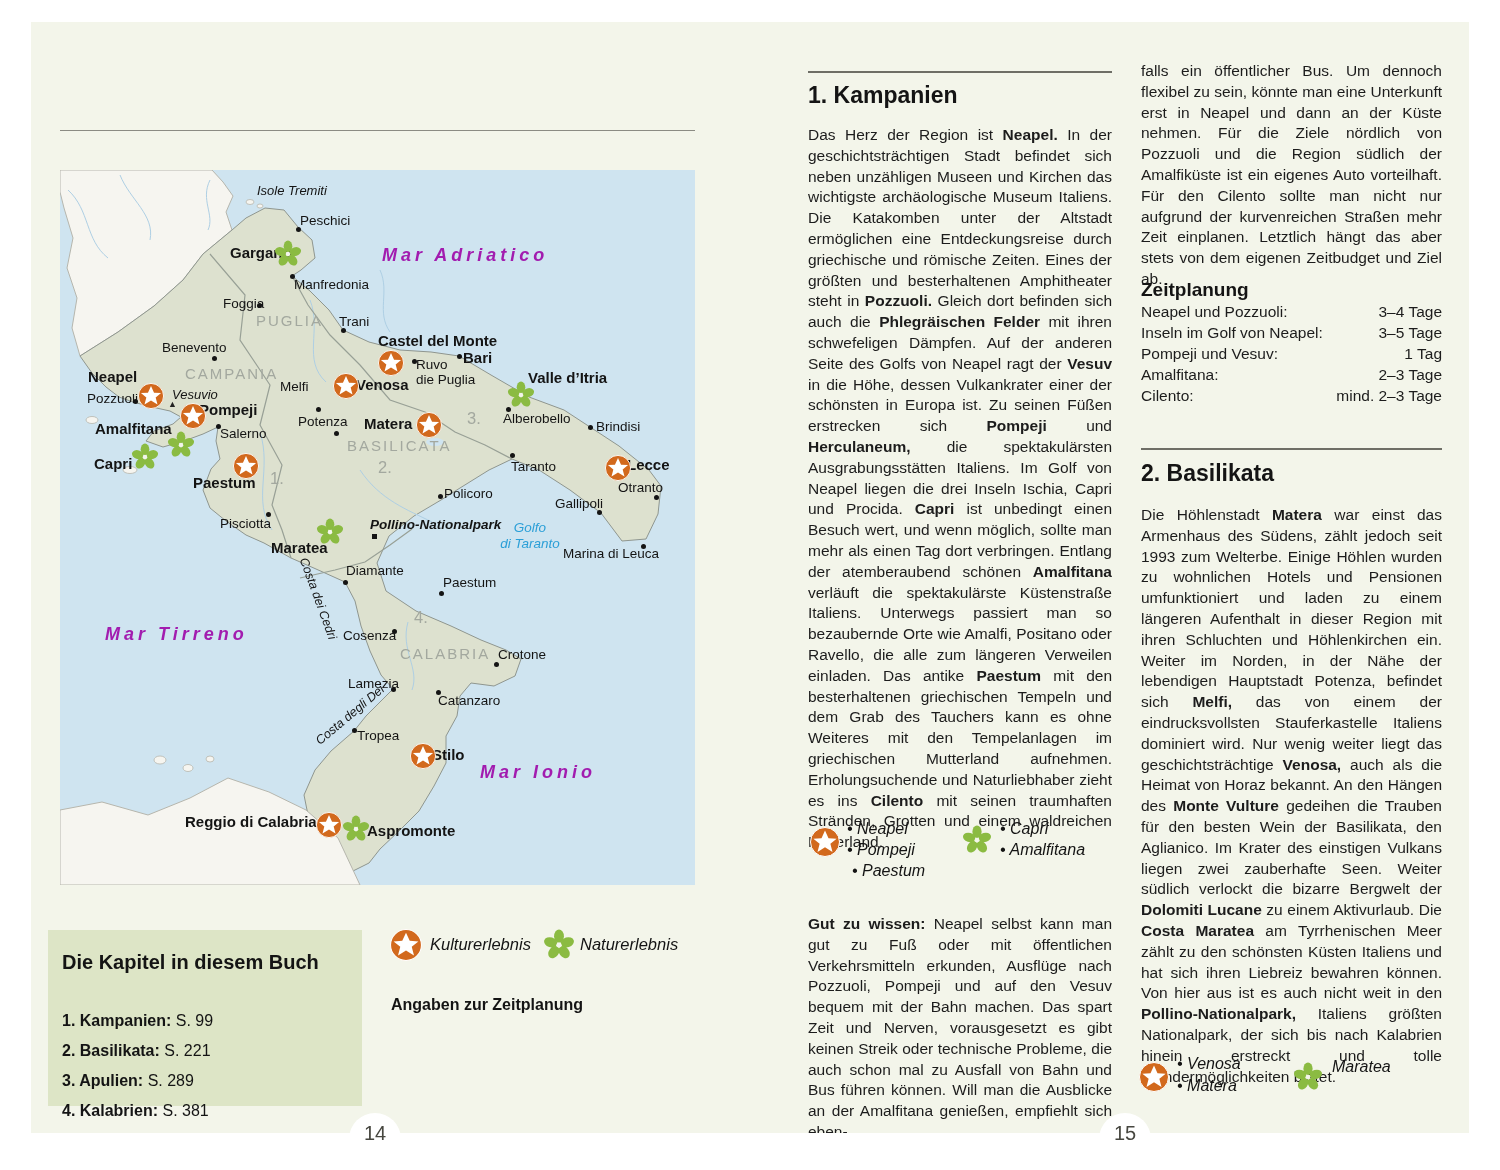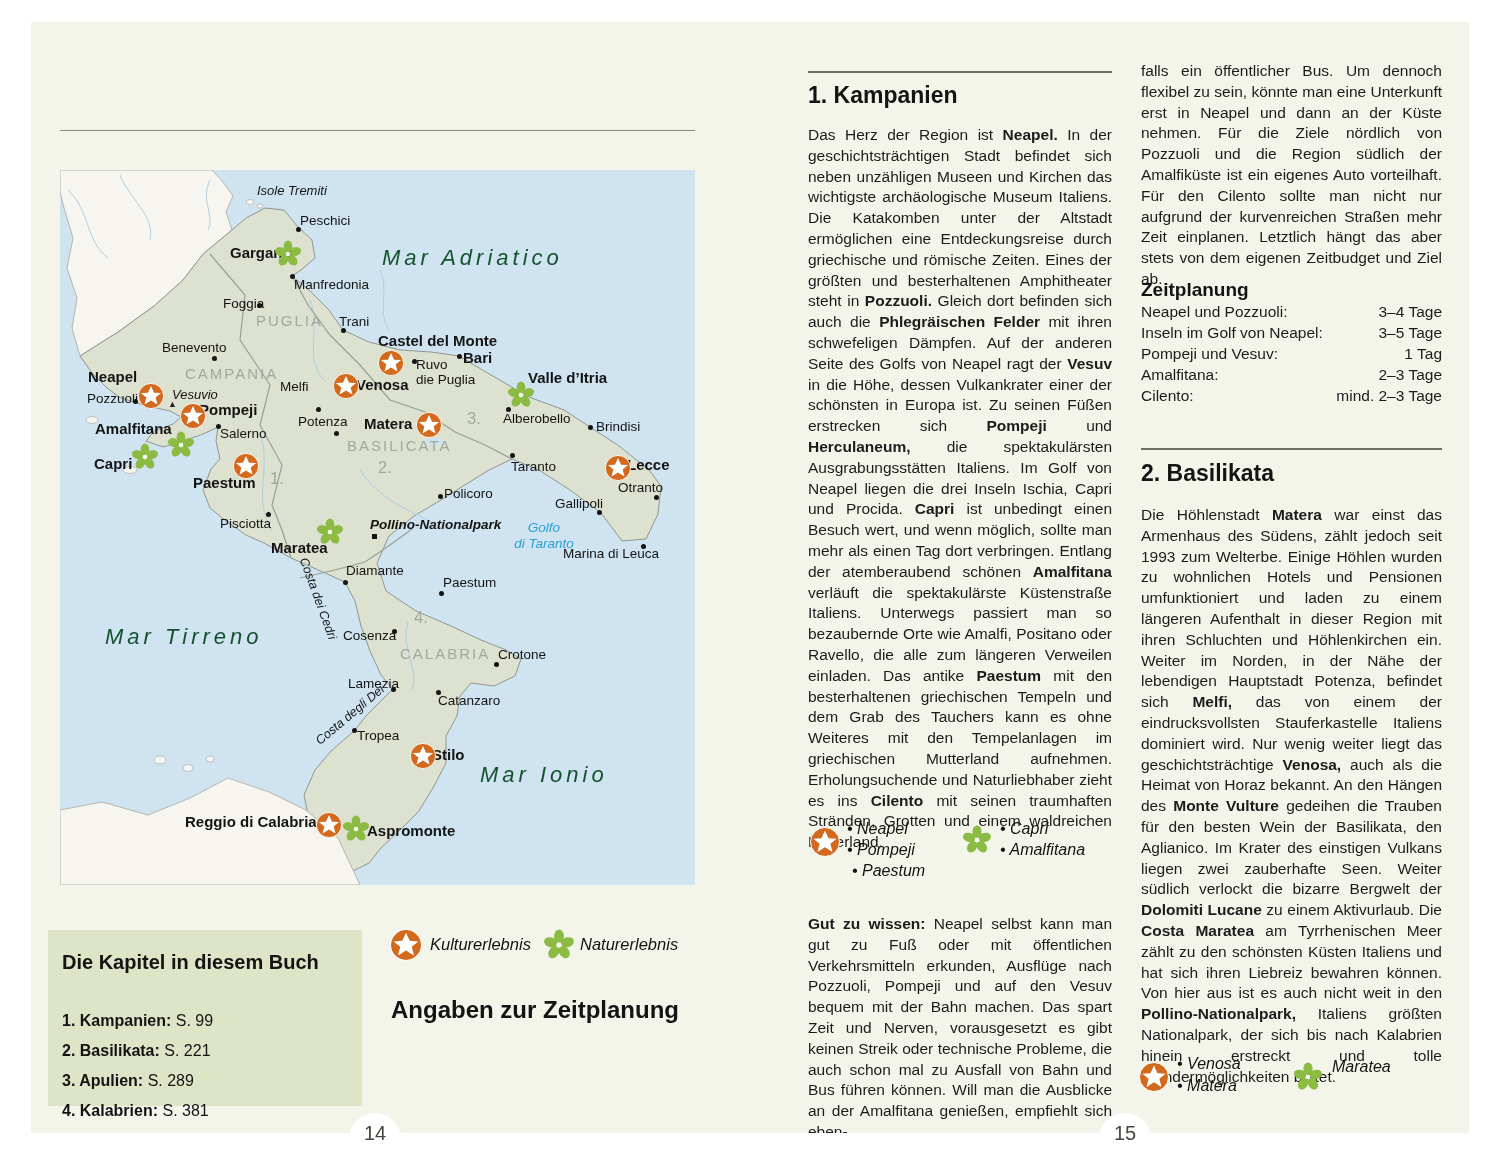--- a/index.html
+++ b/index.html
@@ -14,36 +14,36 @@
   #lp-title { position:absolute; left:60px; top:64px; width:635px; text-align:center; font-size:37px; color:#7cb84c; }
   #lp-rule { position:absolute; left:60px; top:130px; width:635px; height:1px; background:#8b8b83; }
 
   #map { position:absolute; left:60px; top:170px; width:635px; height:715px; overflow:hidden; }
   #map svg.base { position:absolute; left:0; top:0; }
   .ml { position:absolute; white-space:nowrap; color:#141414; line-height:1.08; }
   .mb { font-weight:bold; font-size:15px; }
   .mt { font-size:13.5px; }
   .mr { font-size:15px; color:#a3a89f; letter-spacing:2px; }
   .mn { font-size:16.5px; color:#a3a89f; }
-  .msea { font-style:italic; color:#14532d; font-size:22px; letter-spacing:4px; }
+  .msea { font-style:italic; color:#a21caf; font-size:18px; letter-spacing:4px;font-weight:bold; }
   .msea2 { font-style:italic; color:#2b9fd7; font-size:13.5px; white-space:pre-line; text-align:center; line-height:1.15; }
   .mit { font-style:italic; font-size:13px; color:#141414; }
   .pre { white-space:pre-line; }
   .dot { position:absolute; width:5px; height:5px; border-radius:50%; background:#141414; }
   .badge { position:absolute; width:26px; height:26px; }
   .flwr { position:absolute; width:28px; height:28px; }
   .tri { position:absolute; font-size:9px; color:#222; }
   .sq { position:absolute; width:5px; height:5px; background:#141414; }
 
   
   #chapters { position:absolute; left:48px; top:930px; width:314px; height:176px; background:#dde5c6; }
   #chapters .bx-title { position:absolute; left:14px; top:21px; font-size:20px; font-weight:bold; color:#141414; }
   #chapters .bx-item { position:absolute; left:14px; font-size:16px; color:#141414;margin-top:12px; }
   .legend-label { position:absolute; font-style:italic; font-size:16.5px; color:#141414; }
-  #zi-title { position:absolute; left:391px; top:996px; font-size:24px; font-weight:bold; color:#141414; }
+  #zi-title { position:absolute; left:391px; top:996px; font-size:16px; font-weight:bold; color:#141414; }
   #zi-body { position:absolute; left:391px; top:1020px; width:305px; font-size:16px; line-height:27px; text-align:justify; color:#1a1a1a; }
 
   
   .rule { position:absolute; height:1.5px; background:#6e6e66; }
   .hd { position:absolute; font-size:23px; font-weight:bold; color:#141414; }
   .body-txt { position:absolute; font-size:15.5px; line-height:20.8px; text-align:justify; color:#1c1c1c; }
   .it-item { position:absolute; font-style:italic; font-size:16px; color:#141414; white-space:nowrap; }
   #zp-head { position:absolute; left:1141px; top:279px; font-size:19px; font-weight:bold; color:#141414; }
   .zp-row { position:absolute; left:1141px; width:301px; display:flex; justify-content:space-between; font-size:15.5px; color:#1c1c1c; }
   .lst-icon { position:absolute; }
@@ -104,21 +104,21 @@
       <g fill="none" stroke="#98a096" stroke-width="1.2">
         <path d="M150,84 L185,125 L180,170 L210,215 L200,255 L222,295 L212,335 L222,360 L231,388"></path>
         <path d="M232,106 L248,135 L270,165 L300,195 L330,230 L365,242 L395,262 L425,275 L452,289"></path>
         <path d="M240,408 L275,400 L305,392 L330,375 L352,359"></path>
       </g>
     </svg>
 
     <span class="ml msea" style="left:322px;top:76px">Mar Adriatico</span>
     <span class="ml msea" style="left:45px;top:455px">Mar Tirreno</span>
     <span class="ml msea" style="left:420px;top:593px">Mar Ionio</span>
-    <div class="msea2" style="position:absolute;left:438px;top:350px;width:92px">Golfo
+    <div class="msea2" style="position:absolute;left:424px;top:350px;width:92px">Golfo
 di Taranto</div>
     <span class="ml mit" style="left:197px;top:14px">Isole Tremiti</span>
 
     <span class="ml mr" style="left:196px;top:143px">PUGLIA</span>
     <span class="ml mr" style="left:125px;top:196px">CAMPANIA</span>
     <span class="ml mr" style="left:287px;top:268px">BASILICATA</span>
     <span class="ml mr" style="left:340px;top:476px">CALABRIA</span>
     <span class="ml mn" style="left:210px;top:300px">1.</span>
     <span class="ml mn" style="left:318px;top:289px">2.</span>
     <span class="ml mn" style="left:407px;top:240px">3.</span>

